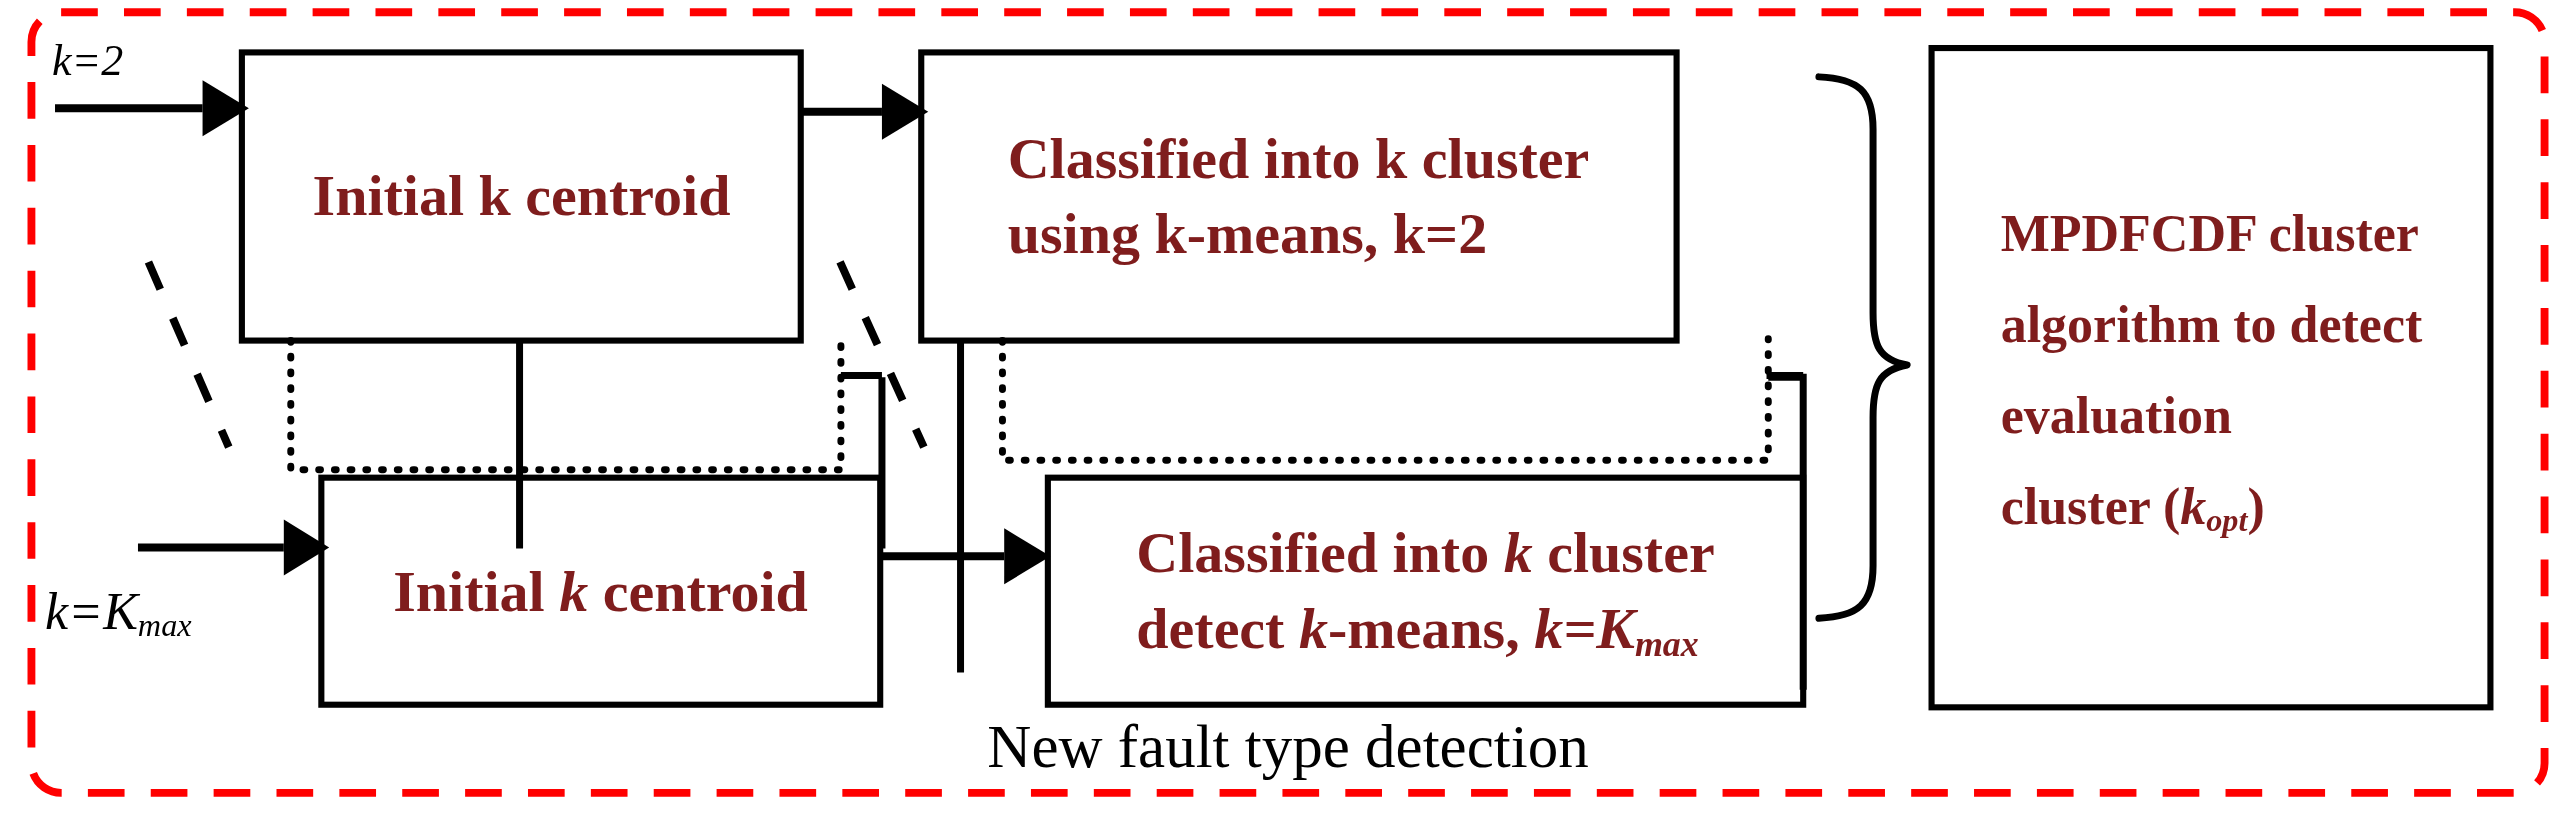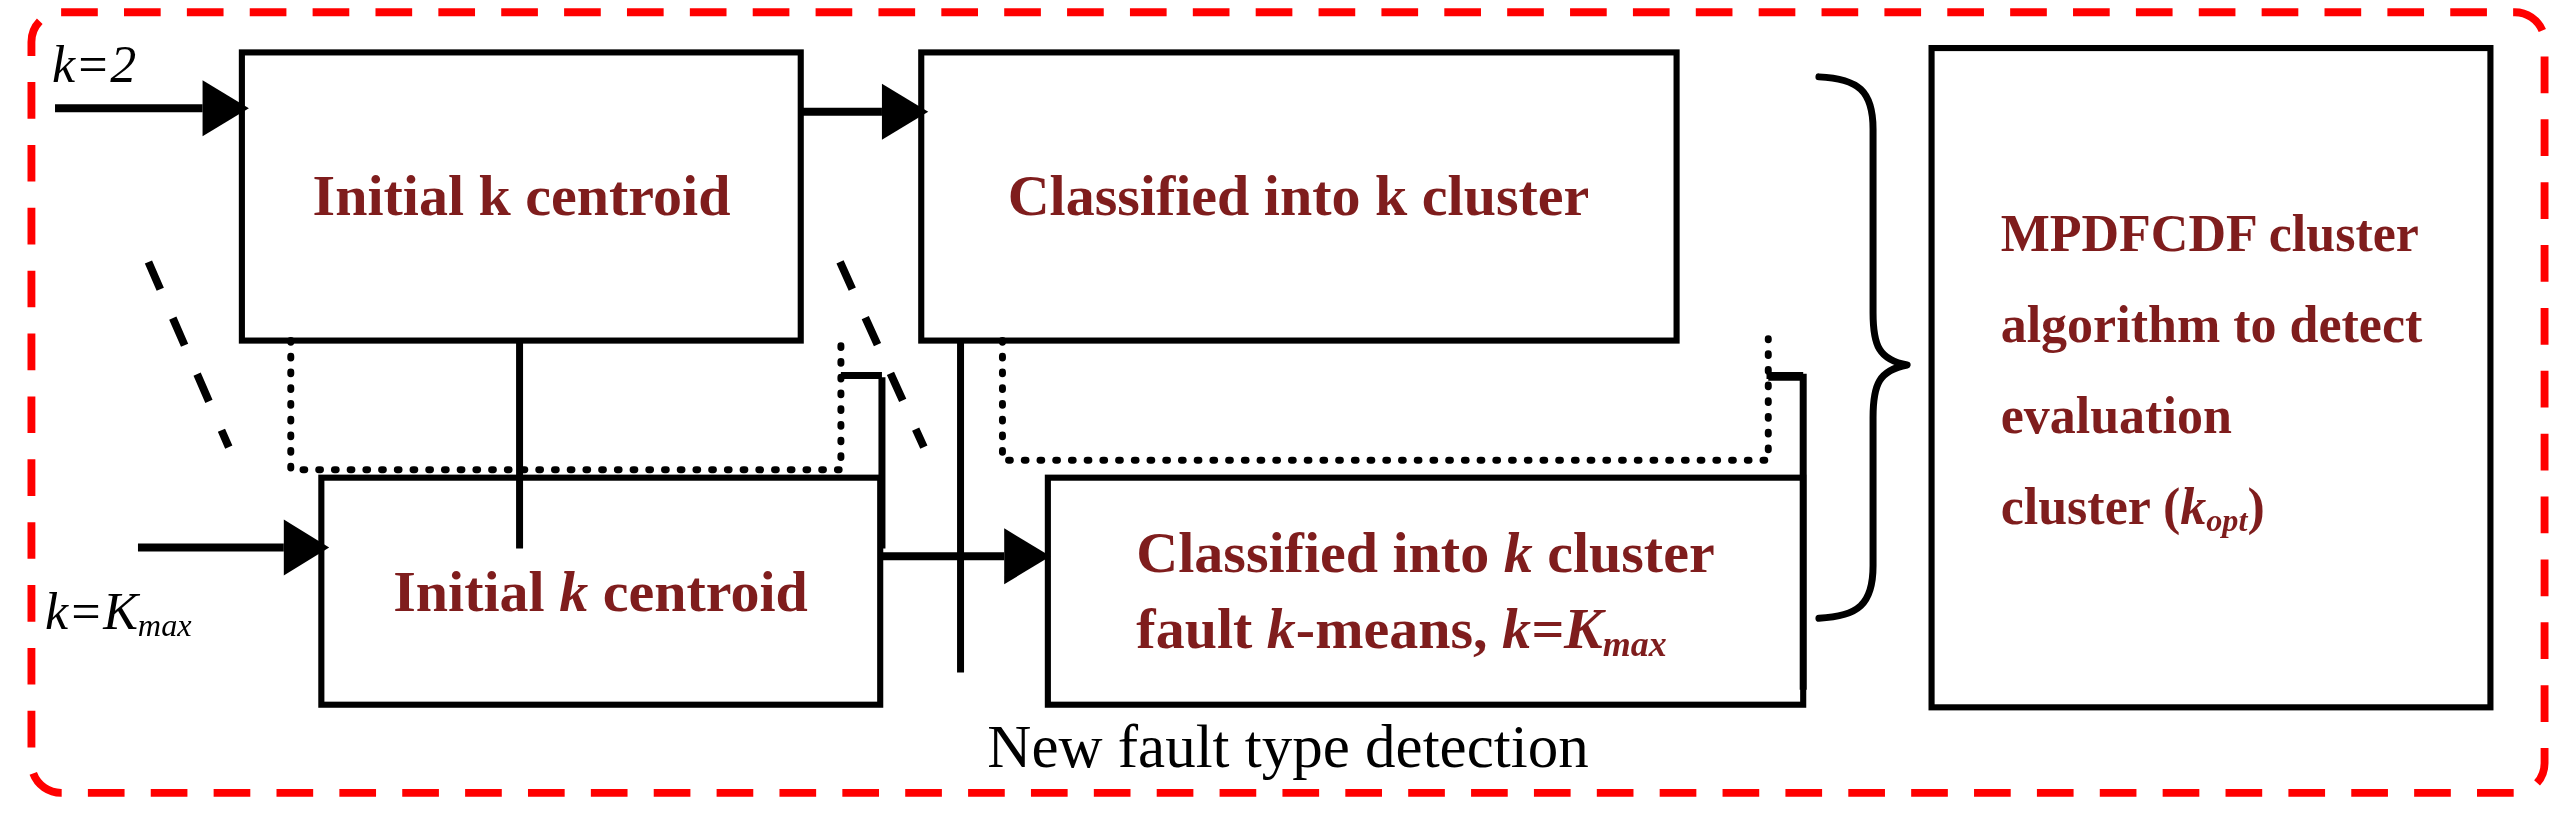--- a/index.html
+++ b/index.html
@@ -78,55 +78,56 @@
     <path d="M 2083,88
          C 2128,90 2145,104 2145,148
          L 2145,358
          C 2145,396 2152,412 2184,418
          C 2152,424 2145,440 2145,478
          L 2145,648
          C 2145,692 2128,706 2083,708" fill="none" stroke="#000" stroke-width="8" stroke-linecap="round" stroke-linejoin="round"></path>
 
   </svg>
 
-  <div class="lbl" style="left:52px;top:35px;font-size:52px;">
+  <div class="lbl" style="left:52px;top:35px;font-size:44px;">
     <span class="it">k=2</span>
   </div>
 
   <div class="lbl" style="left:45px;top:566px;font-size:52px;margin-top:16px;">
     <span class="it">k=K</span><span class="sub">max</span>
   </div>
 
   <div class="boxtext" style="left:242px;top:52px;width:559px;height:288px;font-size:58px;">
     <div>
       <div>Initial k centroid</div>
     </div>
   </div>
 
   <div class="boxtext" style="left:921px;top:52px;width:755px;height:288px;font-size:58px;">
     <div>
       <div>Classified into k cluster</div>
+      <div>using k-means, k=2</div>
     </div>
   </div>
 
   <div class="boxtext" style="left:321px;top:478px;width:559px;height:227px;font-size:58px;">
     <div>
       <div>
         <span>Initial </span><span class="it">k</span><span> centroid</span>
       </div>
     </div>
   </div>
 
   <div class="boxtext" style="left:1048px;top:478px;width:755px;height:227px;font-size:58px;">
     <div>
       <div>
         <span>Classified into </span><span class="it">k</span><span> cluster</span>
       </div>
       <div>
-        <span>fault </span><span class="it">k</span><span>-means, </span><span class="it">k</span><span class="it">=</span><span class="it">K</span><span class="sub">max</span>
+        <span>detect </span><span class="it">k</span><span>-means, </span><span class="it">k</span><span class="it">=</span><span class="it">K</span><span class="sub">max</span>
       </div>
     </div>
   </div>
 
   <div class="boxtext" style="left:1932px;top:40px;width:559px;height:659px;font-size:52px;line-height:1.75;">
     <div>
       <div>MPDFCDF cluster</div>
       <div>algorithm to detect</div>
       <div>evaluation</div>
       <div>

